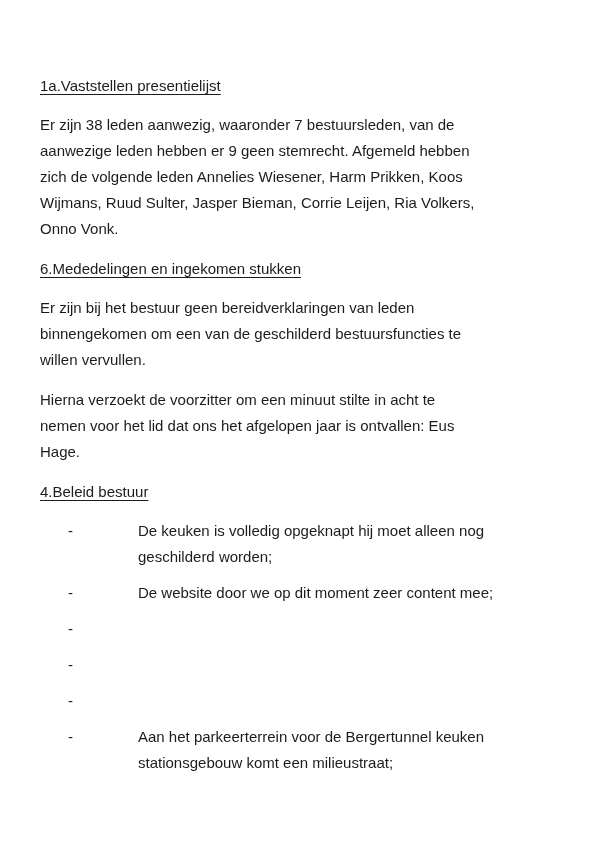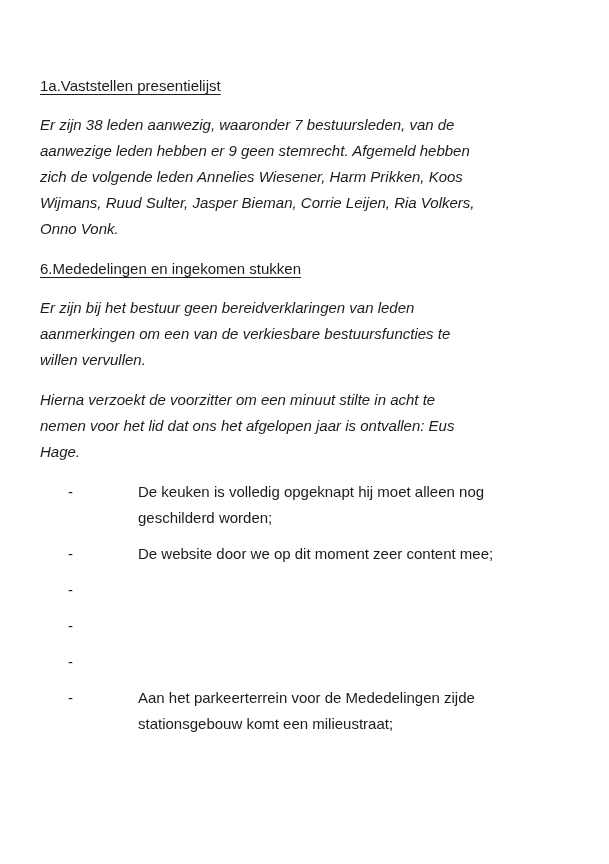--- a/index.html
+++ b/index.html
@@ -25,21 +25,20 @@
   .doc-heading {
     font-size: 15px;
     font-weight: 400;
     margin: 0 0 13px 0;
     text-decoration: underline;
     text-underline-offset: 3px;
   }
   .doc-paragraph {
     margin: 0 16px 14px 0;
     max-width: 530px;
-    font-style: italic;
   }
   .bullet-list {
     list-style: none;
     margin: 6px 0 0 0;
     padding: 0;
     max-width: 530px;
   }
   .bullet-item {
     display: flex;
     align-items: flex-start;
@@ -57,44 +56,45 @@
 
 <div class="page">
 
   <section class="doc-section">
     <h2 class="doc-heading">1a.Vaststellen presentielijst</h2>
     <p class="doc-paragraph">Er zijn 38 leden aanwezig, waaronder 7 bestuursleden, van de aanwezige leden hebben er 9 geen stemrecht. Afgemeld hebben zich de volgende leden Annelies Wiesener, Harm Prikken, Koos Wijmans, Ruud Sulter, Jasper Bieman, Corrie Leijen, Ria Volkers, Onno Vonk.</p>
   </section>
 
   <section class="doc-section">
     <h2 class="doc-heading">6.Mededelingen en ingekomen stukken</h2>
-    <p class="doc-paragraph">Er zijn bij het bestuur geen bereidverklaringen van leden aanmerkingen om een van de verkiesbare bestuursfuncties te willen vervullen.</p>
+    <p class="doc-paragraph">Er zijn bij het bestuur geen bereidverklaringen van leden binnengekomen om een van de geschilderd bestuursfuncties te willen vervullen.</p>
     <p class="doc-paragraph">Hierna verzoekt de voorzitter om een minuut stilte in acht te nemen voor het lid dat ons het afgelopen jaar is ontvallen: Eus Hage.</p>
   </section>
 
 
   <section class="doc-section">
+    <h2 class="doc-heading">4.Beleid bestuur</h2>
     <ul class="bullet-list">
       <li class="bullet-item">
         <span class="bullet-marker">-</span>
         <span class="bullet-text">De keuken is volledig opgeknapt hij moet alleen nog geschilderd worden;</span>
       </li>
       <li class="bullet-item">
         <span class="bullet-marker">-</span>
         <span class="bullet-text">De website door we op dit moment zeer content mee;</span>
       </li>
       <li class="bullet-item">
         <span class="bullet-marker">-</span>
       </li>
       <li class="bullet-item">
         <span class="bullet-marker">-</span>
       </li>
       <li class="bullet-item">
         <span class="bullet-marker">-</span>
       </li>
       <li class="bullet-item">
         <span class="bullet-marker">-</span>
-        <span class="bullet-text">Aan het parkeerterrein voor de Mededelingen zijde stationsgebouw komt een milieustraat;</span>
+        <span class="bullet-text">Aan het parkeerterrein voor de Bergertunnel keuken stationsgebouw komt een milieustraat;</span>
       </li>
     </ul>
   </section>
 
 </div>
 
 </body></html>

